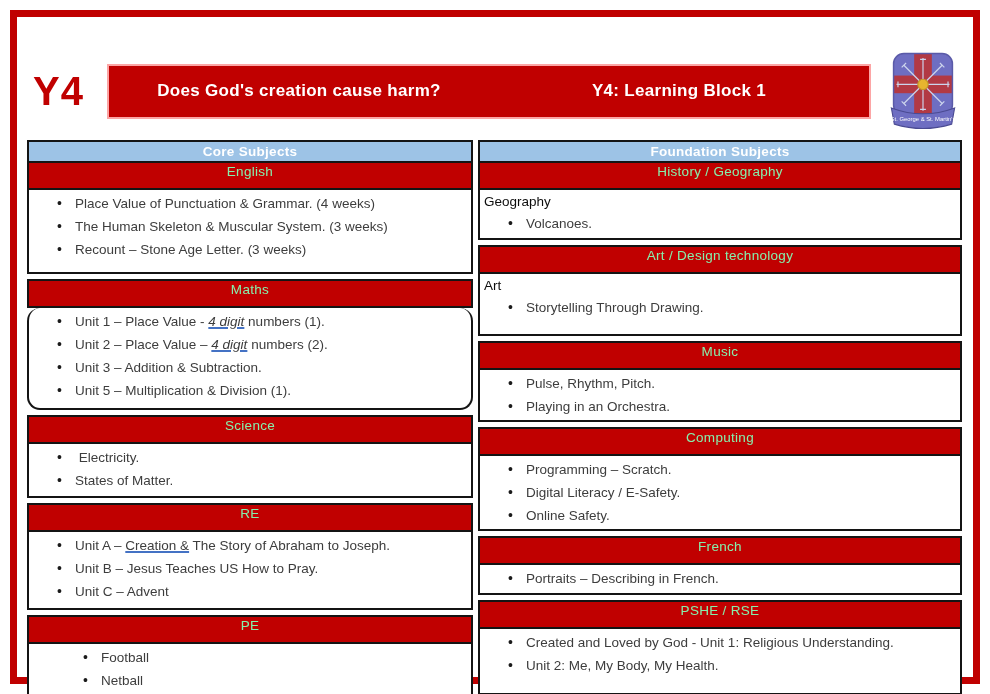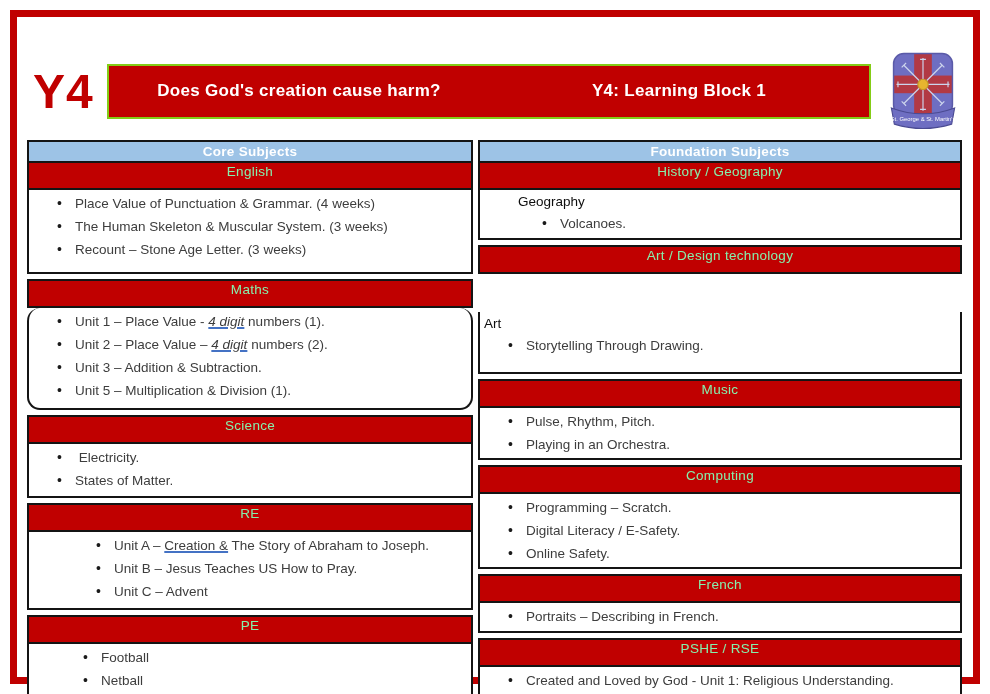--- a/index.html
+++ b/index.html
@@ -3,23 +3,23 @@
 <meta charset="utf-8">
 <style>
   * { box-sizing: border-box; margin: 0; padding: 0; }
   html, body { width: 990px; height: 694px; background: #ffffff; overflow: hidden; }
   body { font-family: "Liberation Sans", sans-serif; position: relative; }
 
   .frame { position: absolute; inset: 10px; border: 7px solid #C00000; background: #fff; }
 
   
   .topbar { display: flex; align-items: center; margin: 35px 14px 0 10px; height: 78px; }
-  .year { width: 80px; font-size: 48px; font-weight: bold; color: #C00000; letter-spacing: 1px; padding-left: 6px; }
+  .year { width: 80px; font-size: 40px; font-weight: bold; color: #C00000; letter-spacing: 1px; padding-left: 6px; }
   .banner {
-    flex: 1; height: 55px; background: #C00000; border: 2px solid #84cc16;
+    flex: 1; height: 55px; background: #C00000; border: 2px solid #fca5a5;
     display: flex; align-items: center; margin-right: 16px;
     color: #ffffff; font-weight: bold; font-size: 17px;
   }
   .banner span { width: 50%; text-align: center; letter-spacing: .3px; }
   .crest { width: 72px; height: 78px; flex: 0 0 auto; }
 
   
   .columns { display: flex; gap: 5px; margin: 10px 11px 0 10px; align-items: flex-start; }
   .column { display: flex; flex-direction: column; }
   .col-core { width: 446px; flex: 0 0 auto; }
@@ -45,24 +45,24 @@
   li.topic { position: relative; padding-left: 46px; font-size: 13.5px; line-height: 23px; color: #3d3d3d; }
   li.topic::before { content: "\2022"; position: absolute; left: 28px; top: 0; color: #1a1a1a; font-size: 14px; }
   li.topic span { white-space: pre-wrap; }
   .u { text-decoration: underline; text-decoration-color: #4472C4; text-decoration-thickness: 2px; }
   .i { font-style: italic; }
 
   
   .sec-english .sec-cell { min-height: 84px; }
   .sec-maths .sec-cell { min-height: 102px; border-radius: 13px; }
   .sec-science .sec-cell { min-height: 54px; }
-  .sec-re .sec-cell { min-height: 78px; padding-left: 39px; }
+  .sec-re .sec-cell { min-height: 78px; }
   .sec-pe .sec-cell { min-height: 48px; padding-left: 26px; }
-  .sec-history-geography .sec-cell { min-height: 50px; padding-left: 34px; }
-  .sec-art-design-technology .sec-cell { min-height: 62px; margin-top: 38px; }
+  .sec-history-geography .sec-cell { min-height: 50px; }
+  .sec-art-design-technology .sec-cell { min-height: 62px; }
   .sec-music .sec-cell { min-height: 46px; }
   .sec-computing .sec-cell { min-height: 68px; }
   .sec-french .sec-cell { min-height: 30px; }
   .sec-pshe-rse .sec-cell { min-height: 66px; }
 </style>
 </head>
 <body>
 
 <div class="frame">
 

